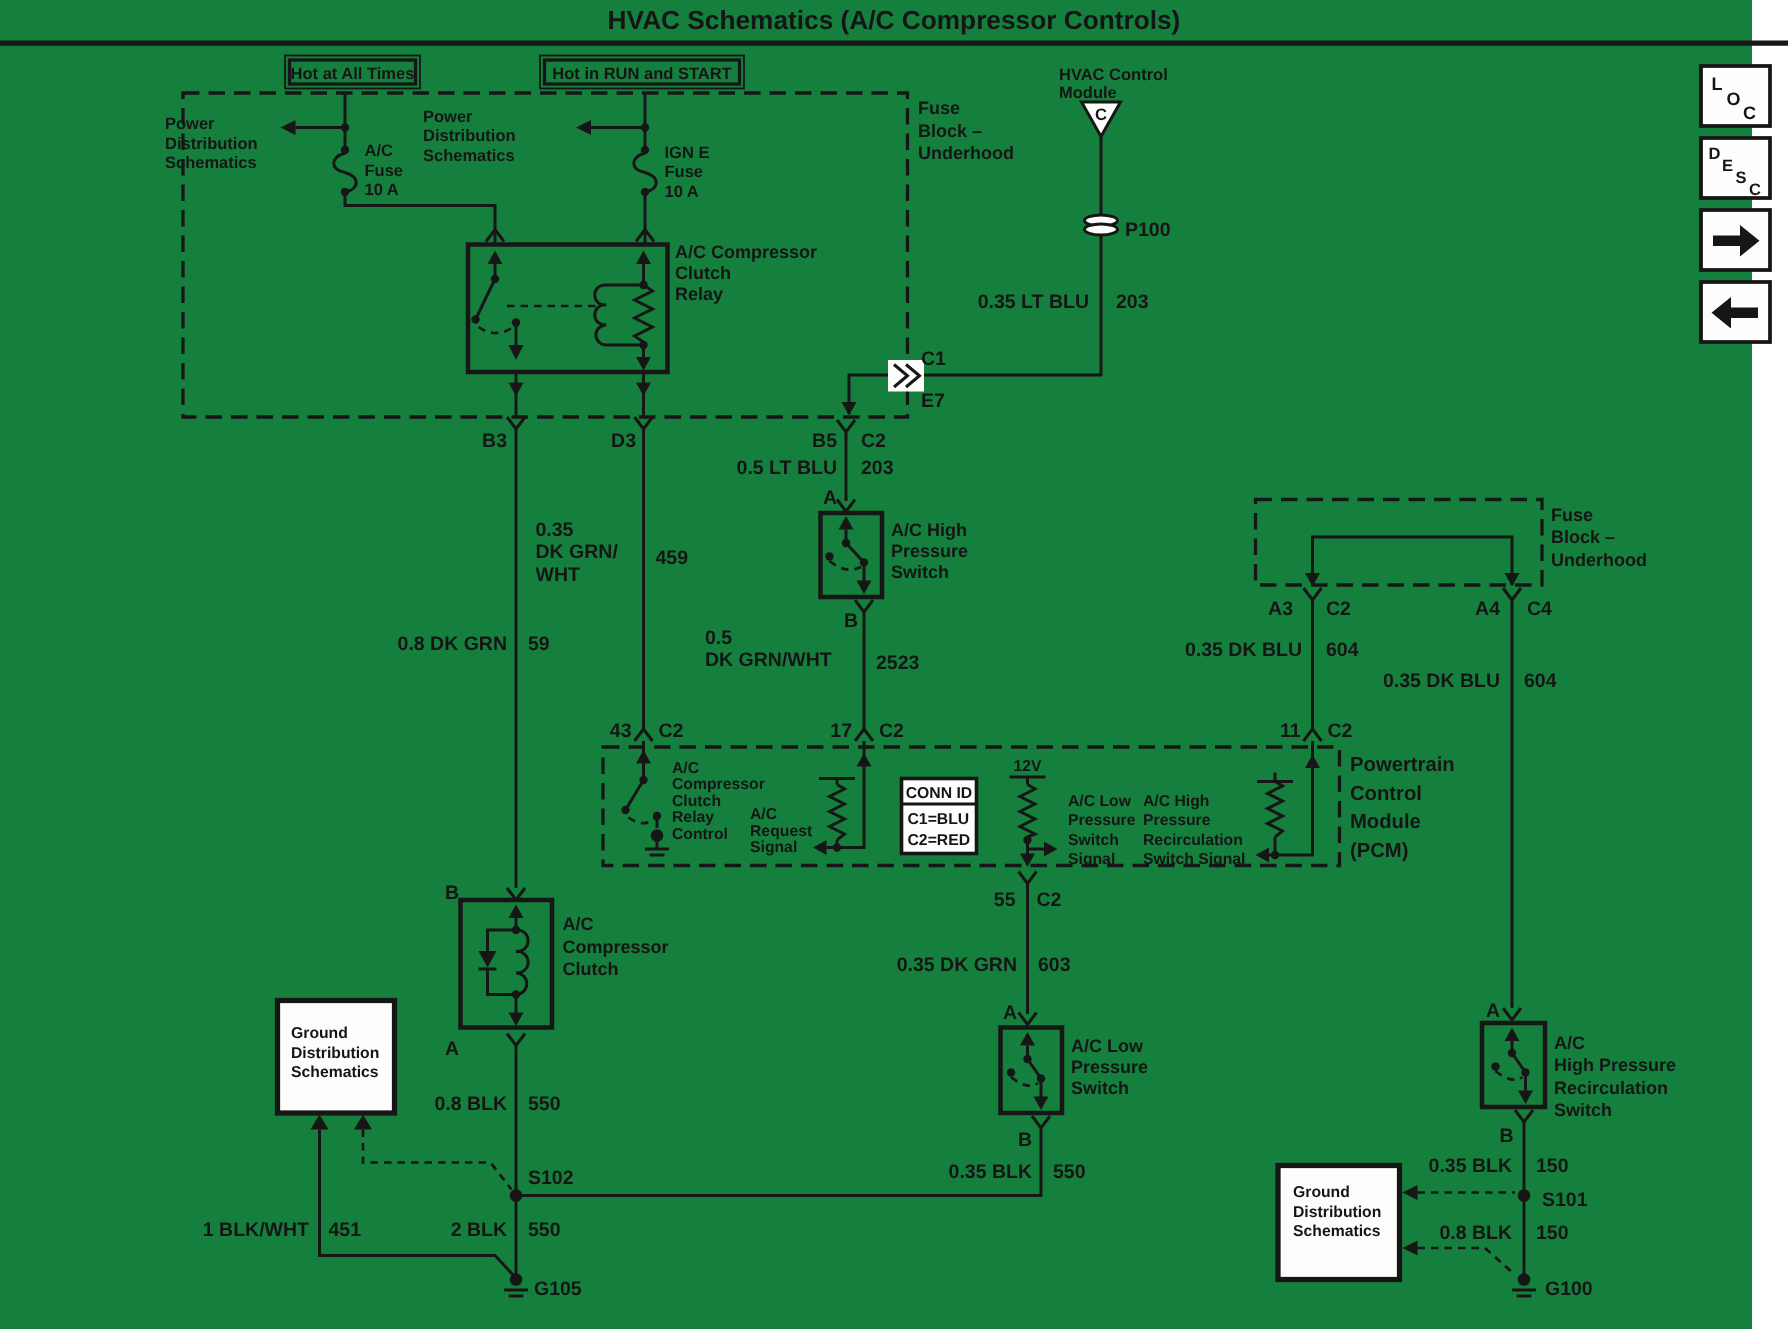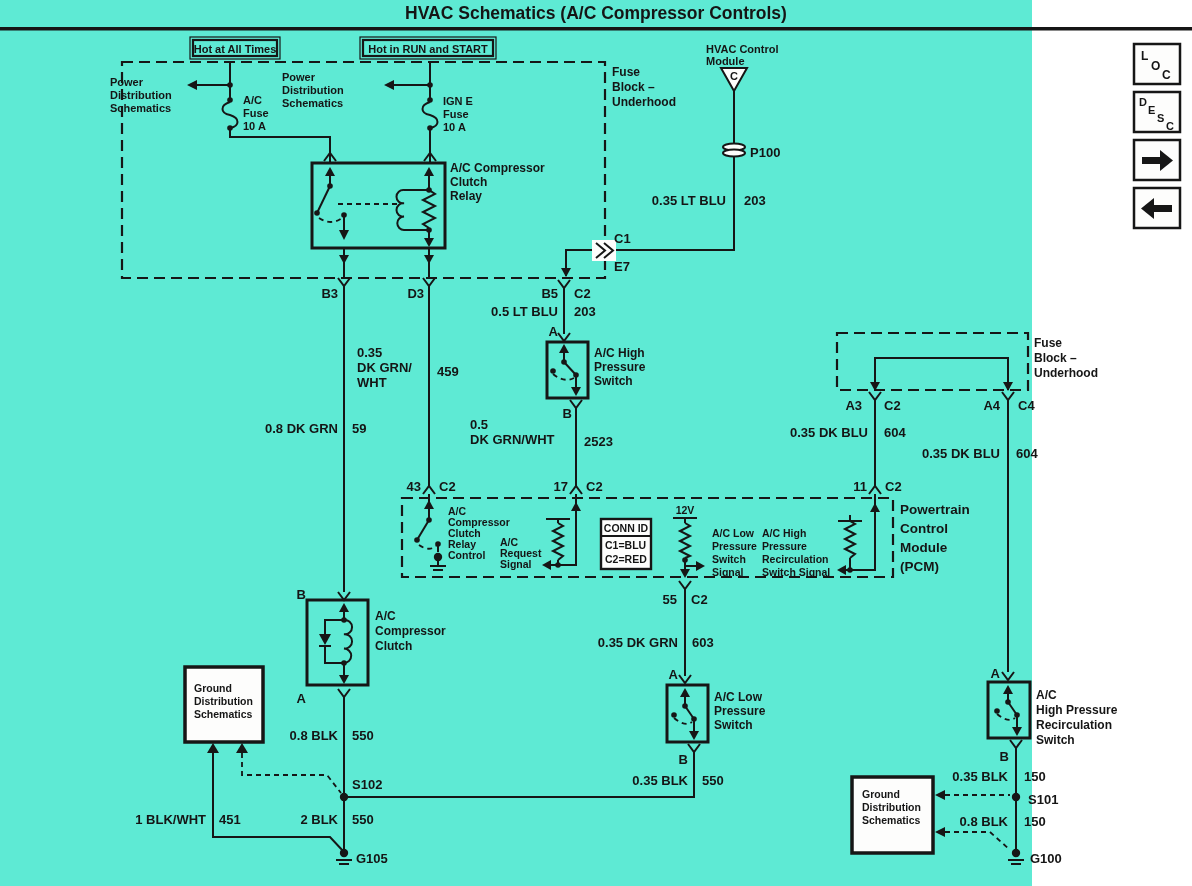--- a/index.html
+++ b/index.html
@@ -1,16 +1,16 @@
 <!DOCTYPE html>
 <html><head>
 <meta charset="utf-8">
 <style>
   html,body{margin:0;padding:0;background:#ffffff;}
-  .page{position:relative;width:1032px;height:886px;background:#5eead4;font-family:"Liberation Sans",sans-serif;}
+  .page{position:relative;width:1168px;height:886px;background:#15803d;font-family:"Liberation Sans",sans-serif;}
   svg text{font-family:"Liberation Sans",sans-serif;font-weight:bold;fill:#151515;}
   .ttl{font-size:17.5px;}
   .t13{font-size:13px;}
   .t12{font-size:12px;}
   .t11{font-size:11px;}
   .t10{font-size:10.5px;}
   .t14{font-size:13.5px;}
   .w{stroke:#161616;stroke-width:2;fill:none;}
   .w3{stroke:#161616;stroke-width:3;fill:none;}
   .dashbig{stroke:#161616;stroke-width:2.2;fill:none;stroke-dasharray:11 6;}

